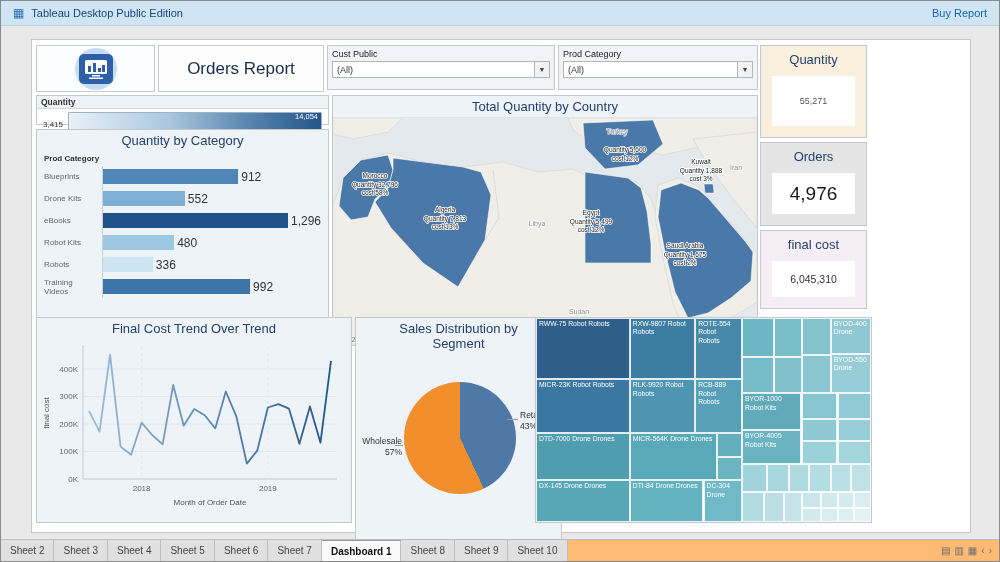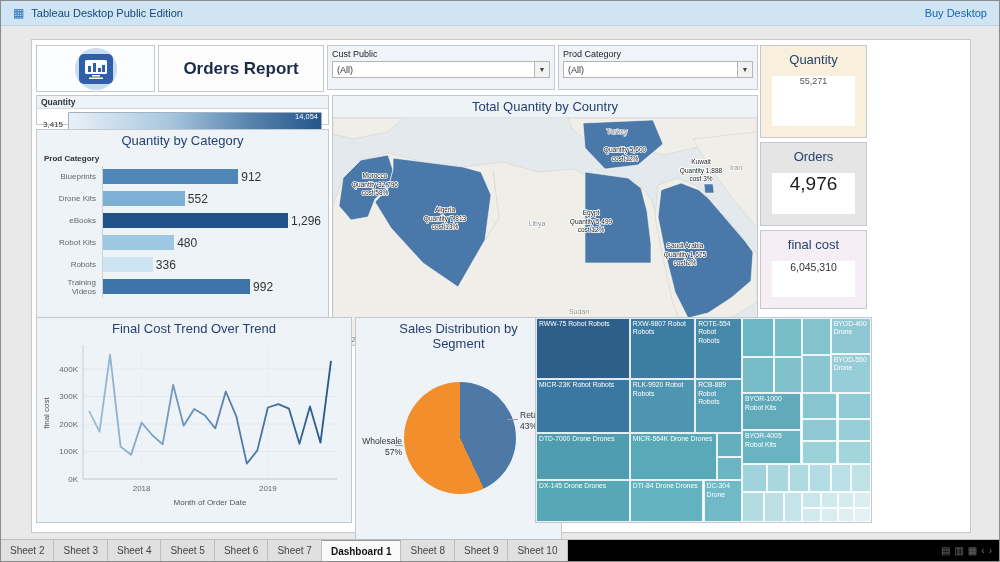--- a/index.html
+++ b/index.html
@@ -15,53 +15,53 @@
   
   .canvas{position:absolute;left:30px;top:38px;width:940px;height:494px;background:#fff;border:1px solid #c8c8c8}
   .panel{position:absolute;background:#eef3f8;border:1px solid #c3c9ce}
   .panel-title{text-align:center;color:#24416f;font-size:13px;padding:4px 2px 2px;line-height:1.15}
 
   
   .logo-box{position:absolute;left:4px;top:5px;width:119px;height:47px;border:1px solid #c3c9ce;background:#fbfdfe;display:flex;align-items:center;justify-content:center}
   .logo-circle{width:42px;height:42px;border-radius:50%;background:#c7dcf0;display:flex;align-items:center;justify-content:center}
   .logo-square{width:34px;height:30px;border-radius:5px;background:#2f5fa8;display:flex;align-items:center;justify-content:center}
   .title-box{position:absolute;left:126px;top:5px;width:166px;height:47px;border:1px solid #c3c9ce;background:#fdfdfd;display:flex;align-items:center;justify-content:center}
-  .report-title{font-size:17px;font-weight:bold;color:#1c2b4a}
+  .report-title{font-size:17px;font-weight:normal;color:#1c2b4a}
   .filter{position:absolute;top:5px;height:45px;border:1px solid #c3c9ce;background:#f0f4f8}
   .filter.f1{left:295px;width:228px}
   .filter.f2{left:526px;width:200px}
   .filter-label{font-size:9px;color:#222;padding:3px 4px 2px}
   .filter-select{margin:0 4px;background:#fff;border:1px solid #b5b5b5;height:17px;display:flex;align-items:center;font-size:9px;color:#333;padding-left:4px;cursor:pointer}
   .arrow-box{margin-left:auto;width:15px;height:100%;border-left:1px solid #b5b5b5;display:flex;align-items:center;justify-content:center;font-size:7px;color:#444;background:#f2f2f2}
 
   
   .kpi{position:absolute;left:728px;width:107px;border:1px solid #c3c9ce;display:flex;flex-direction:column}
   .kpi.k0{top:5px;height:93px}
   .kpi.k1{top:102px;height:84px}
   .kpi.k2{top:190px;height:79px}
   .kpi-title{text-align:center;color:#24416f;font-size:13px;padding-top:6px}
-  .kpi-inner{background:#fff;flex:1;margin:9px 11px 11px;display:flex;justify-content:center}
+  .kpi-inner{background:#fff;flex:1;margin:9px 11px 11px;display:flex;align-items:center;justify-content:center}
   .k0 .kpi-value{font-size:9px;color:#555}
   .k1 .kpi-value{font-size:19px;color:#1a1a1a}
   .k2 .kpi-value{font-size:10.5px;color:#333}
 
   
   .slider-panel{left:4px;top:55px;width:293px;height:30px;background:#fff}
   .slider-head{height:13px;background:#eef3f8;border-bottom:1px solid #d5dade;font-size:8.5px;font-weight:bold;color:#333;padding:1px 4px}
   .slider-row{display:flex;align-items:center;padding:3px 6px;gap:5px}
   .slider-min{font-size:8px;color:#333}
   .slider-track{flex:1;height:24px;border:1px solid #9fb2c4;border-radius:1px;position:relative;background:linear-gradient(90deg,#e9f1f8 0%,#a9c6de 40%,#5b87b0 70%,#24568c 100%);cursor:pointer}
   .slider-max{position:absolute;right:3px;top:0;font-size:7.5px;line-height:8px;color:#fff}
 
   
   .bar-panel{left:4px;top:89px;width:293px;height:217px}
   .axis-head{font-size:8px;font-weight:bold;color:#333;margin:3px 0 3px 7px}
   .bar-rows{padding:0 7px 4px}
   .bar-row{display:flex;align-items:center;height:22px;font-size:8px;color:#666}
-  .bar-cat{width:58px;text-align:right;padding-right:6px}
+  .bar-cat{width:58px;padding-right:6px}
   .bar-track{flex:1;display:flex;align-items:center;border-left:1px solid #c9d2da;height:100%}
   .bar{height:15px}
   .bar-val{margin-left:3px;font-size:12px;color:#333;white-space:nowrap}
 
   
   .map-panel{left:300px;top:55px;width:426px;height:251px;background:#fff}
   .map-panel .panel-title{background:#eef3f8;border-bottom:1px solid #dde3e8}
   .map-svg{display:block}
   .map-ann{font-size:6.5px;fill:#222;stroke:#fff;stroke-width:1.6;paint-order:stroke}
   .map-ctx{font-size:7px;fill:#8d8d8d;stroke:#fff;stroke-width:1.2;paint-order:stroke}
@@ -85,35 +85,35 @@
   .pie-lbl.wholesale{left:0;top:118px;width:46px;text-align:right}
   .leader{position:absolute;height:1px;background:#9a9a9a}
   .leader.r{left:151px;top:101px;width:11px}
   .leader.w{left:39px;top:127px;width:8px}
 
   
   .treemap{position:absolute;left:503px;top:277px;width:337px;height:206px;border:1px solid #c3c9ce;background:#fff;overflow:hidden}
   .tile{position:absolute;box-shadow:inset 0 0 0 1px rgba(255,255,255,.85);overflow:hidden;font-size:6.8px;line-height:1.25;color:#fff;padding:2px 3px;cursor:pointer}
 
   
-  .tabbar{position:absolute;left:0;right:0;bottom:0;height:22px;background:#000000;border-top:1px solid #bdbdbd;display:flex;align-items:stretch}
+  .tabbar{position:absolute;left:0;right:0;bottom:0;height:22px;background:#fdba74;border-top:1px solid #bdbdbd;display:flex;align-items:stretch}
   .tab{line-height:21px;padding:0 9px;background:#e0e0e0;border-right:1px solid #bdbdbd;color:#444;font-size:10px;white-space:nowrap;cursor:pointer}
   .tab.active{background:#fafafa;color:#111;font-weight:bold;border-top:1px solid #9a9a9a}
   .tab-icons{margin-left:auto;display:flex;align-items:center;gap:4px;padding:0 7px;color:#6e6e6e;font-size:10px}
   .tab-icons span{cursor:pointer}
 </style>
 </head>
 <body>
 
 <div class="app">
 
   <div class="titlebar">
     <span class="app-icon">▦</span>
     <span>Tableau Desktop Public Edition</span>
-    <span class="buy">Buy Desktop</span>
+    <span class="buy">Buy Report</span>
   </div>
 
   <div class="canvas">
 
     <div class="logo-box">
       <div class="logo-circle">
         <div class="logo-square">
           <svg width="26" height="22" viewBox="0 0 26 22">
             <rect x="2" y="2" width="22" height="14" rx="1.5" fill="#fff"></rect>
             <rect x="5" y="8" width="3" height="6" fill="#2f5fa8"></rect>

